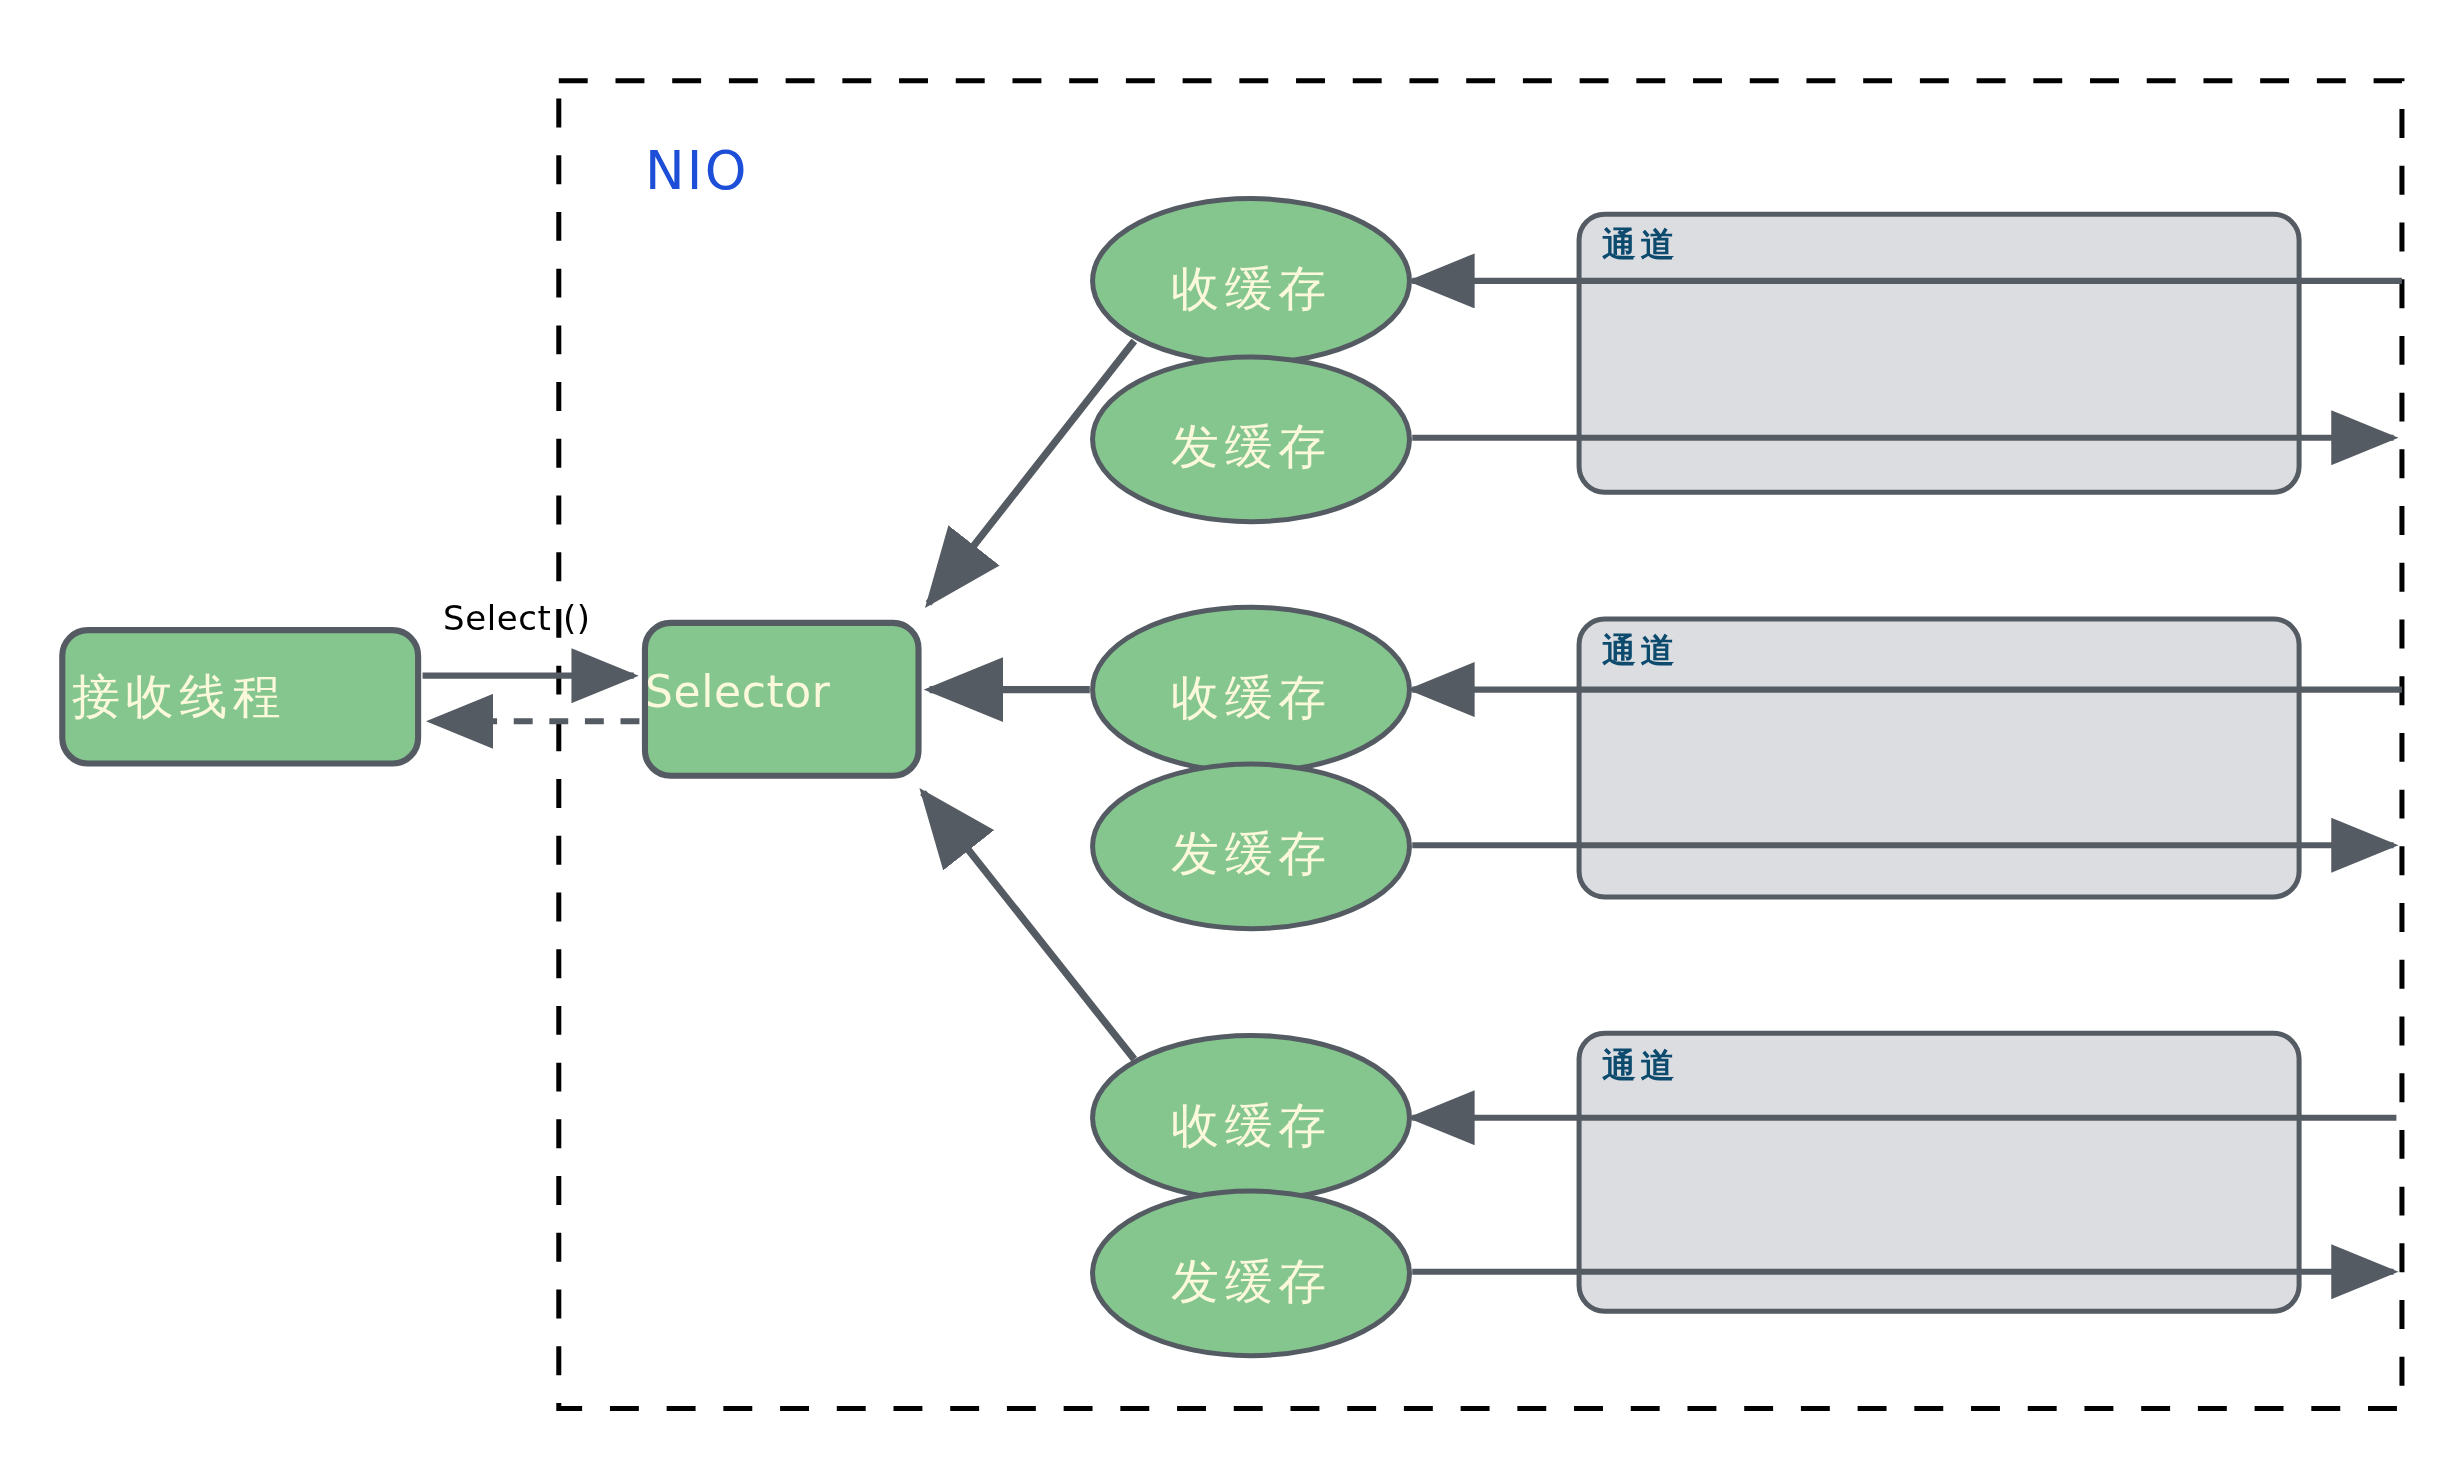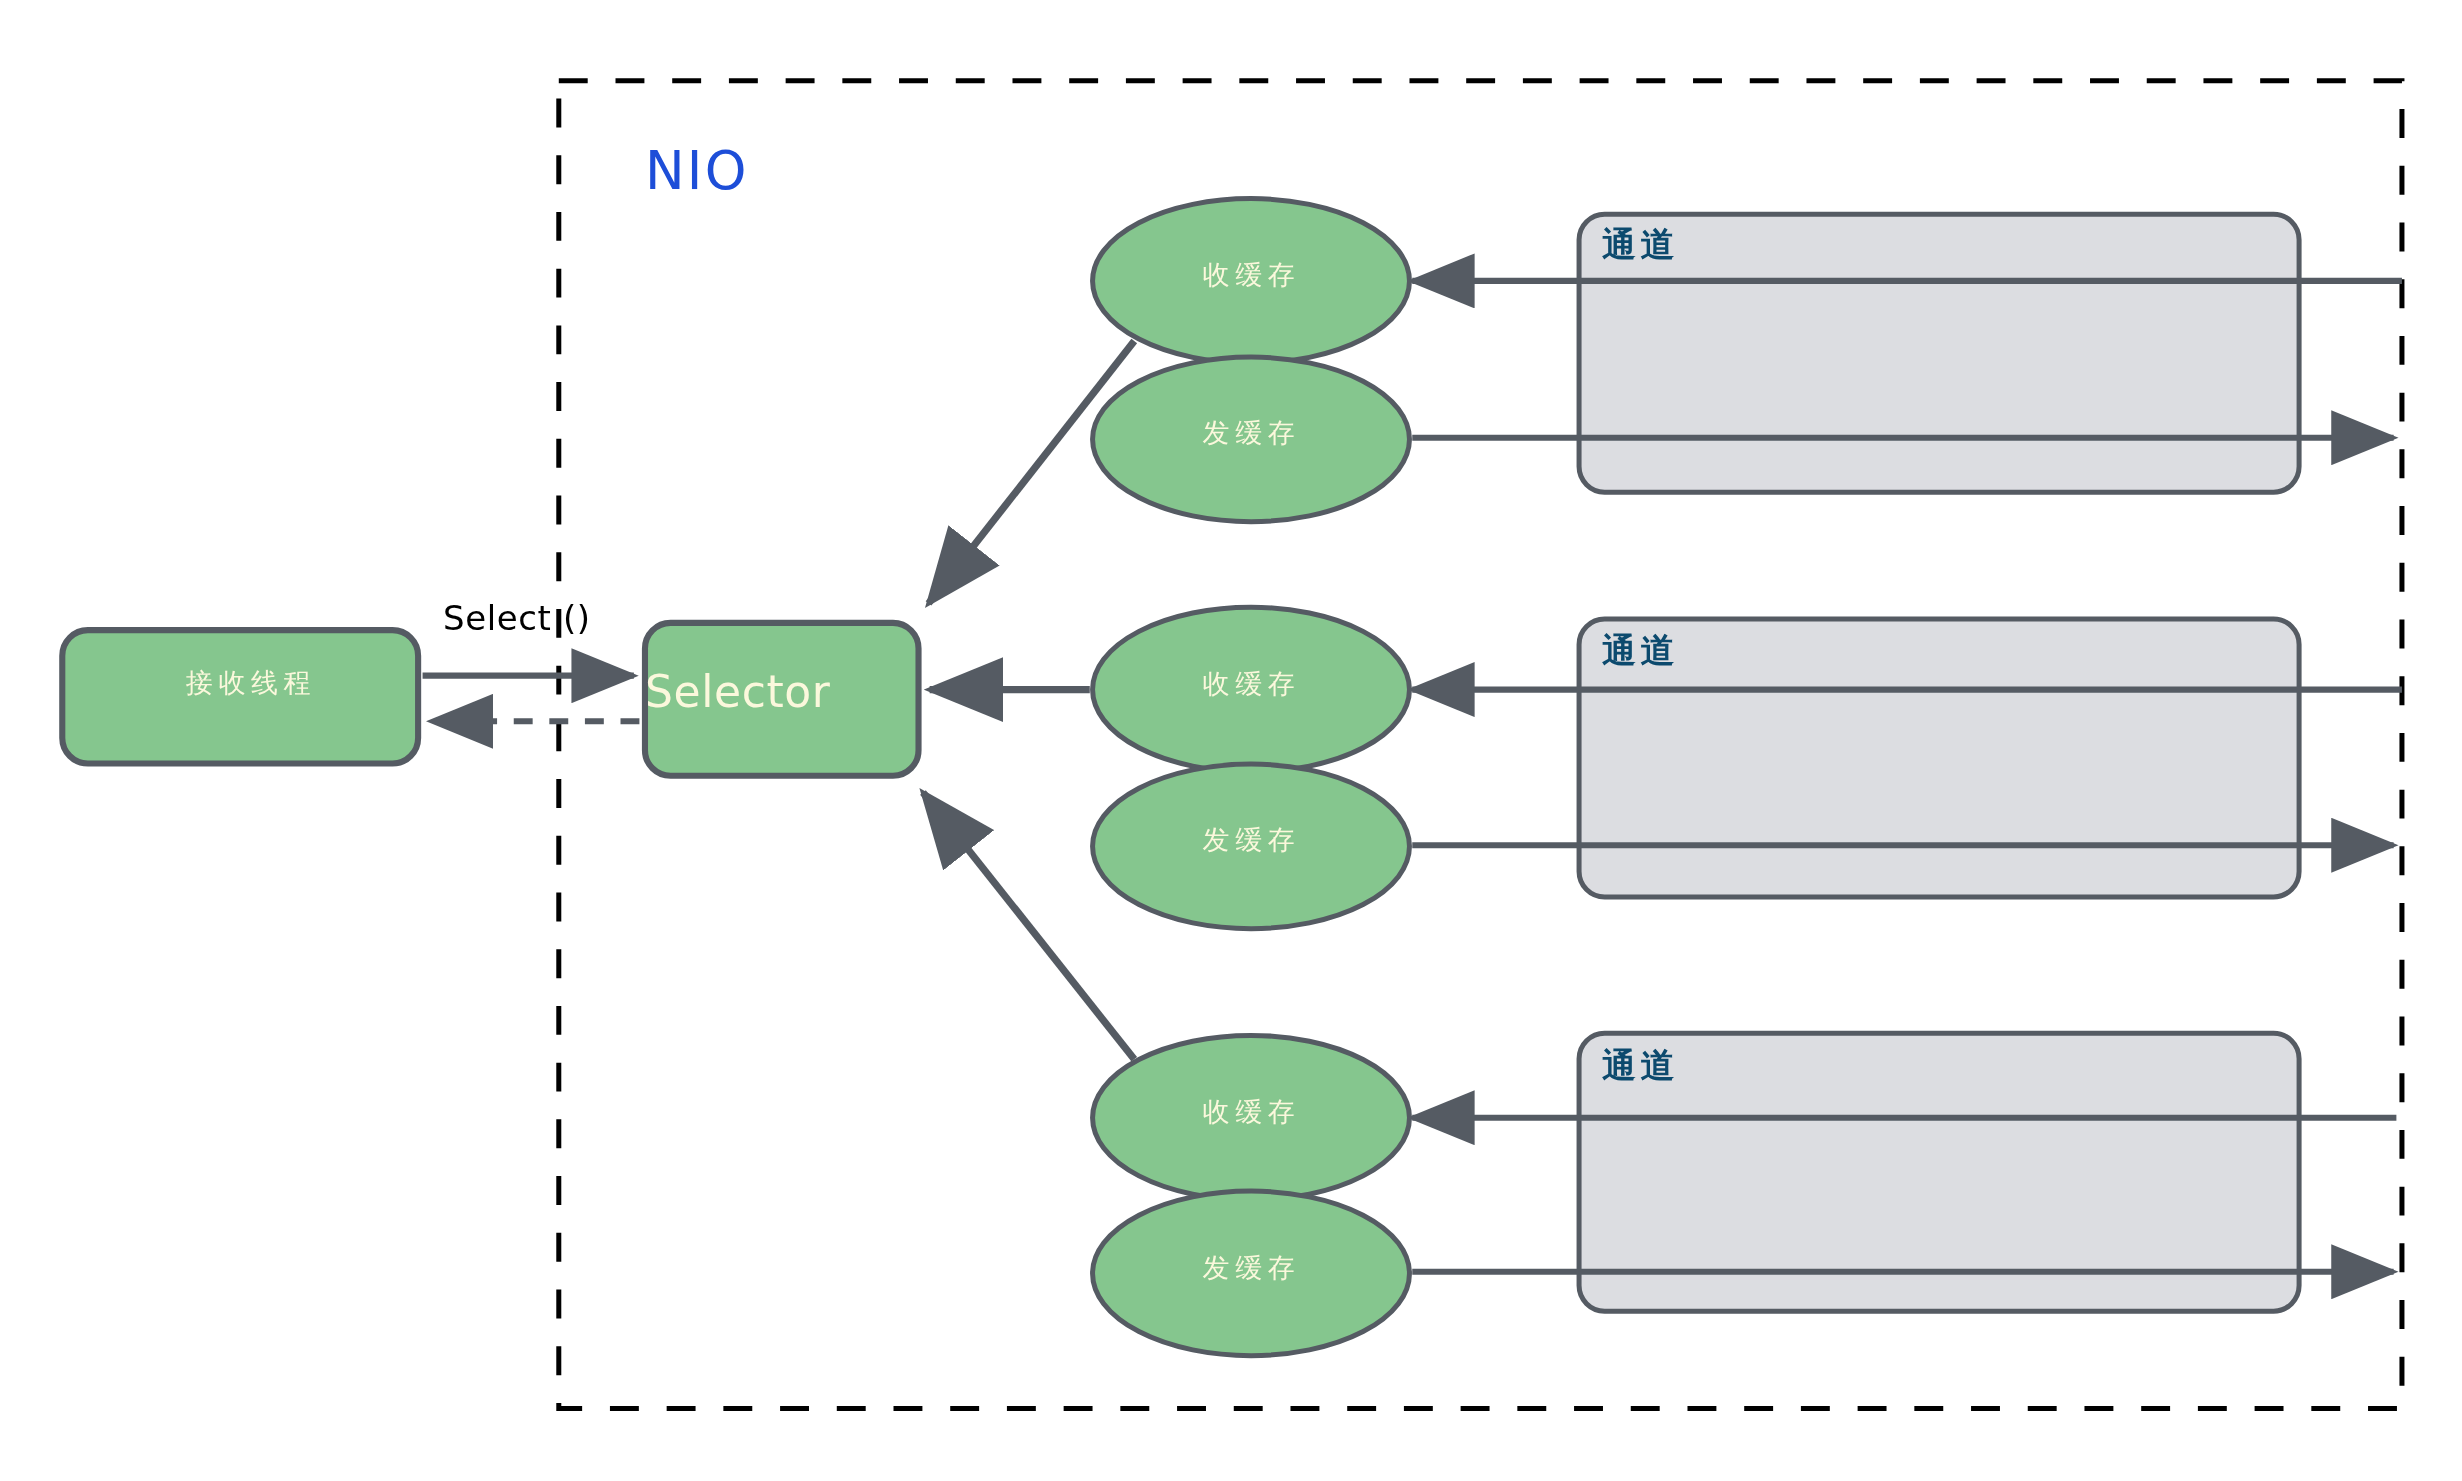--- a/index.html
+++ b/index.html
@@ -6,21 +6,21 @@
   body{font-family:"DejaVu Sans", sans-serif;}
   #stage{position:relative;width:2462px;height:1482px;background:#ffffff;overflow:hidden;}
   #stage svg{position:absolute;left:0;top:0;width:2462px;height:1482px;}
   .t{position:absolute;white-space:nowrap;pointer-events:none;}
   .nio-label{
     font-family:"DejaVu Sans", sans-serif;
     font-size:53px;color:#1d4ed8;letter-spacing:2.2px;
   }
   .node-label{
     font-family:"DejaVu Sans", sans-serif;
-    color:#FBF8DC;font-size:27px;letter-spacing:5.6px;
+    color:#FBF8DC;font-size:48px;letter-spacing:5.6px;
   }
   .node-label-en{
     font-family:"DejaVu Sans", sans-serif;
     color:#FBF8DC;font-size:44px;letter-spacing:0.6px;
   }
   .chan-label{
     font-family:"DejaVu Sans", sans-serif;
     color:#0c4a6e;font-size:34px;font-weight:bold;letter-spacing:4.4px;
   }
   .edge-label{
@@ -77,21 +77,21 @@
 
     <rect x="112" y="1133" width="640" height="240" rx="46" ry="46" fill="#85C68E" stroke="#555B63" stroke-width="11"></rect>
 
     <path d="M760,1215 L1140,1215" fill="none" stroke="#555B63" stroke-width="11" marker-end="url(#ah)"></path>
 
     <path d="M1150,1297 L775,1297" fill="none" stroke="#555B63" stroke-width="11" stroke-dasharray="34 30" marker-end="url(#ahd)"></path>
   </svg>
 
   <div class="t nio-label" style="left:645px;top:140px;">NIO</div>
 
-  <div class="t node-label" style="left:83px;top:665px;width:336px;text-align:center;">接收线程</div>
+  <div class="t node-label" style="left:72px;top:665px;width:336px;">接收线程</div>
 
   <div class="t node-label-en" style="left:645px;top:666px;width:274px;">Selector</div>
 
   <div class="t edge-label" style="left:434px;top:598px;">Select ()</div>
 
   <div class="t node-label" style="left:1093px;top:257px;width:317px;text-align:center;">收缓存</div>
   <div class="t node-label" style="left:1093px;top:415px;width:317px;text-align:center;">发缓存</div>
   <div class="t chan-label" style="left:1602px;top:222px;">通道</div>
 
   <div class="t node-label" style="left:1093px;top:666px;width:317px;text-align:center;">收缓存</div>

